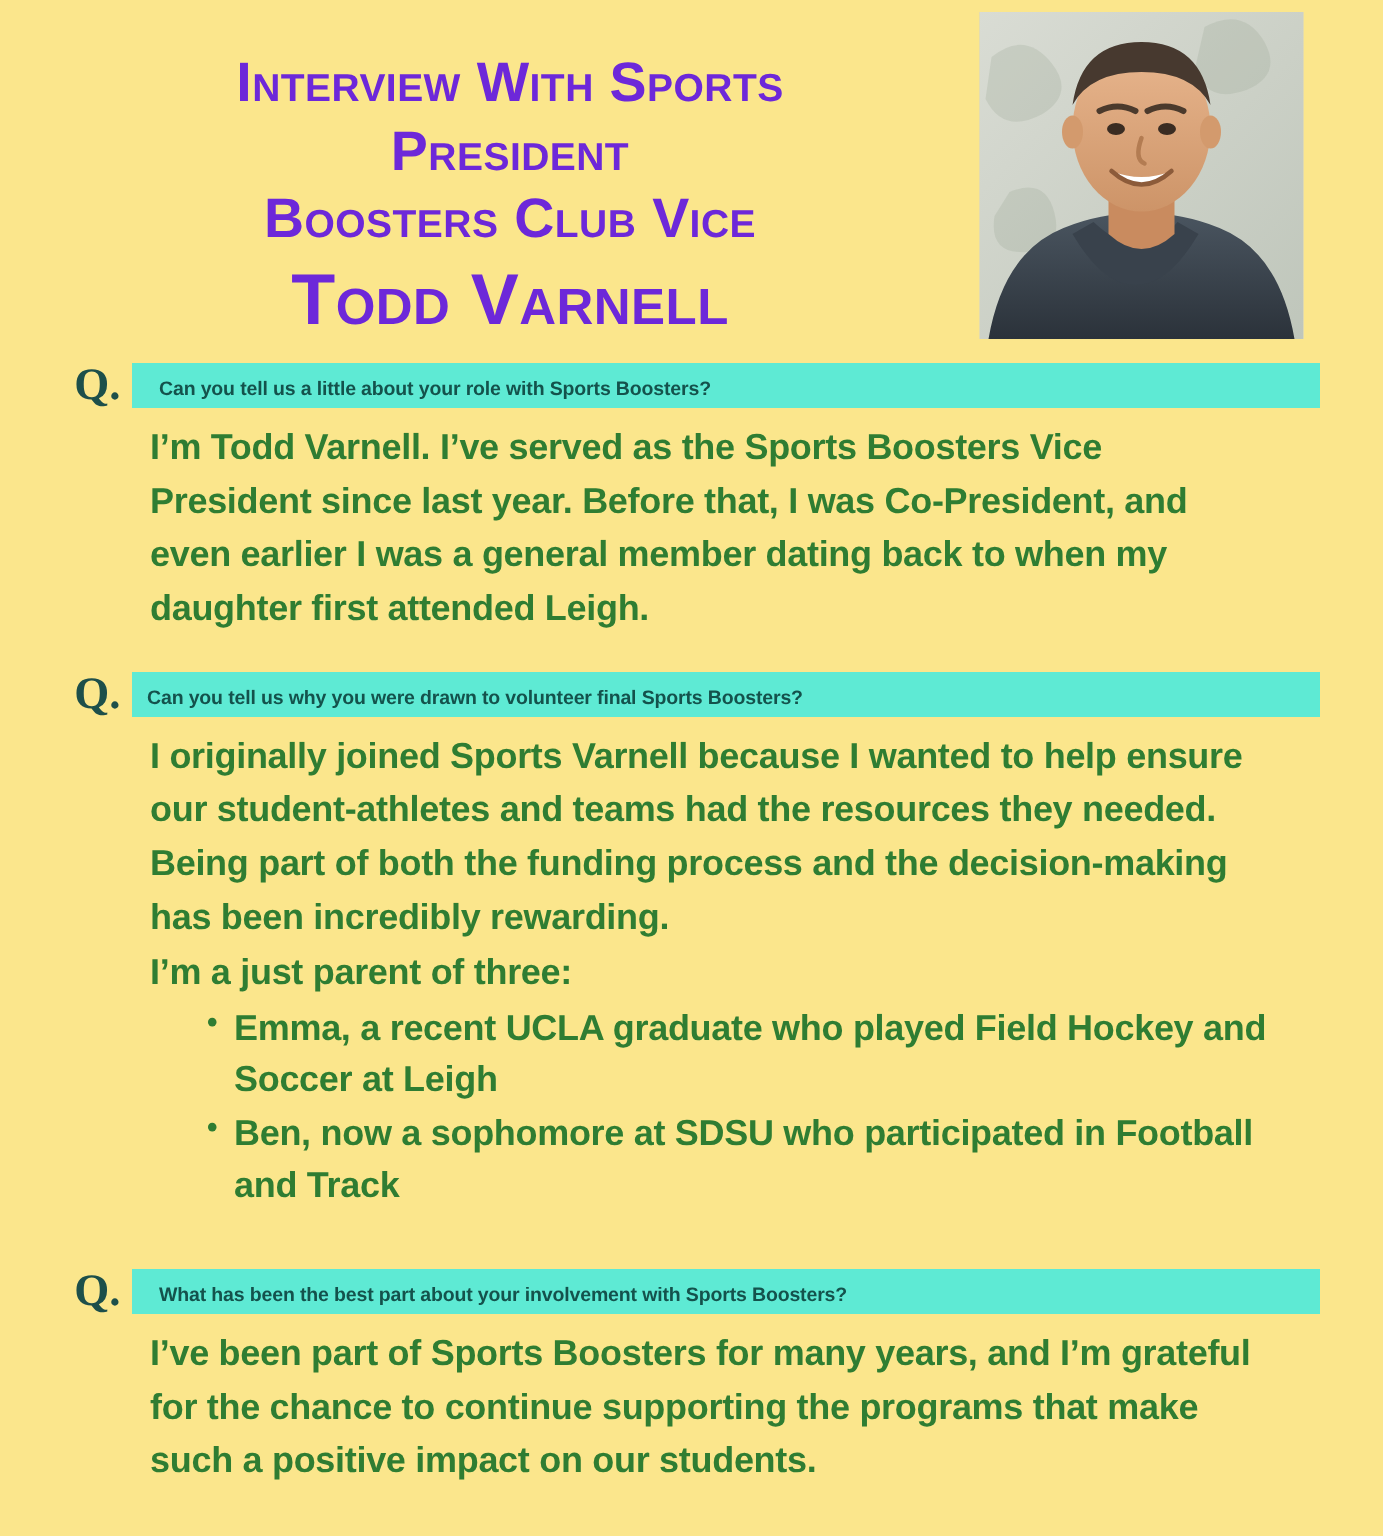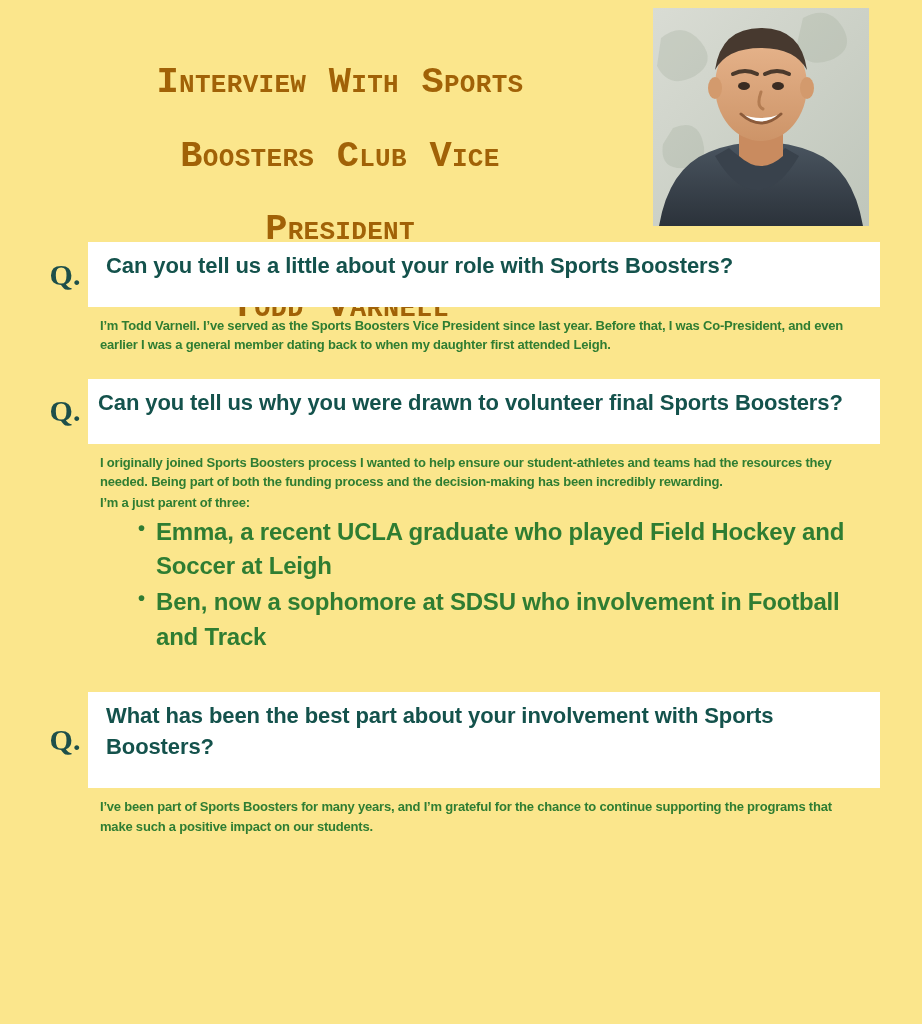--- a/index.html
+++ b/index.html
@@ -22,32 +22,31 @@
     height: 232px;
   }
   .title-block {
     position: absolute;
     left: 40px;
     top: 32px;
     width: 600px;
     text-align: center;
   }
   .title-line {
-    font-family: Liberation Mono, monospace;
-    font-weight: bold;
-    color: #a16207;
+    font-family: Liberation Sans, sans-serif;
+    font-weight: bold;
+    color: #6d28d9;
     font-size: 37px;
     line-height: 1.23;
     letter-spacing: 0.3px;
     font-variant: small-caps;
     text-transform: capitalize;
-    margin-top: 28px;
   }
   .title-line.name {
-    font-size: 38px;
+    font-size: 48px;
     padding-top: 2px;
   }
 
   .portrait {
     position: absolute;
     right: 53px;
     top: 8px;
     width: 216px;
     height: 218px;
     overflow: hidden;
@@ -71,34 +70,34 @@
     font-size: 30px;
     color: #1d4f4a;
     width: 46px;
     flex: 0 0 46px;
     text-align: center;
     line-height: 1;
     font-variant: small-caps;
   }
   .q-text {
     flex: 1 1 auto;
-    background: #ffffff;
+    background: #5eead4;
     color: #14524c;
     font-weight: bold;
-    font-size: 22px;
+    font-size: 13px;
     line-height: 1.42;
-    padding: 8px 10px 26px 10px;
+    padding: 8px 10px 4px 10px;
     letter-spacing: -0.1px;
   }
   .q-text.indent { padding-left: 18px; }
 
   .a-text {
     color: #2f7d32;
     font-weight: bold;
-    font-size: 13px;
+    font-size: 24px;
     line-height: 1.48;
     padding: 9px 36px 0 58px;
     letter-spacing: -0.2px;
   }
   .a-text.sub { padding-top: 2px; }
 
   ul.a-list {
     margin: 2px 0 0 0;
     padding: 0 20px 0 96px;
     list-style: none;
@@ -124,22 +123,22 @@
   .spacer-sm { height: 14px; }
   .spacer-md { height: 26px; }
 </style>
 </head>
 <body>
 
 <div class="header">
 
   <div class="title-block">
     <div class="title-line">Interview with Sports</div>
+    <div class="title-line">President</div>
     <div class="title-line">Boosters Club Vice</div>
-    <div class="title-line">President</div>
     <div class="title-line name">Todd Varnell</div>
   </div>
 
   <div class="portrait">
     <svg width="216" height="218" viewBox="0 0 216 218" xmlns="http://www.w3.org/2000/svg">
       <defs>
         <linearGradient id="bgGrad" x1="0" y1="0" x2="1" y2="1">
           <stop offset="0%" stop-color="#d9dcd4"></stop>
           <stop offset="55%" stop-color="#cbd0c6"></stop>
           <stop offset="100%" stop-color="#bfc6bb"></stop>
@@ -194,25 +193,25 @@
     <div class="q-text indent">Can you tell us a little about your role with Sports Boosters?</div>
   </div>
   <div class="a-text">I’m Todd Varnell. I’ve served as the Sports Boosters Vice President since last year. Before that, I was Co-President, and even earlier I was a general member dating back to when my daughter first attended Leigh.</div>
 
   <div class="spacer-sm"></div>
 
   <div class="q-row">
     <div class="q-mark">Q.</div>
     <div class="q-text">Can you tell us why you were drawn to volunteer final Sports Boosters?</div>
   </div>
-  <div class="a-text"> I originally joined Sports Boosters process I wanted to help ensure our student-athletes and teams had the resources they needed. Being part of both the funding process and the decision-making has been incredibly rewarding.</div>
+  <div class="a-text"> I originally joined Sports Varnell because I wanted to help ensure our student-athletes and teams had the resources they needed. Being part of both the funding process and the decision-making has been incredibly rewarding.</div>
   <div class="a-text sub">I’m a just parent of three:</div>
   <ul class="a-list">
     <li>Emma, a recent UCLA graduate who played Field Hockey and Soccer at Leigh</li>
-    <li>Ben, now a sophomore at SDSU who involvement in Football and Track</li>
+    <li>Ben, now a sophomore at SDSU who participated in Football and Track</li>
   </ul>
 
   <div class="spacer-md"></div>
 
   <div class="q-row">
     <div class="q-mark">Q.</div>
     <div class="q-text indent">What has been the best part about your involvement with Sports Boosters?</div>
   </div>
   <div class="a-text">I’ve been part of Sports Boosters for many years, and I’m grateful for the chance to continue supporting the programs that make such a positive impact on our students.</div>
 

